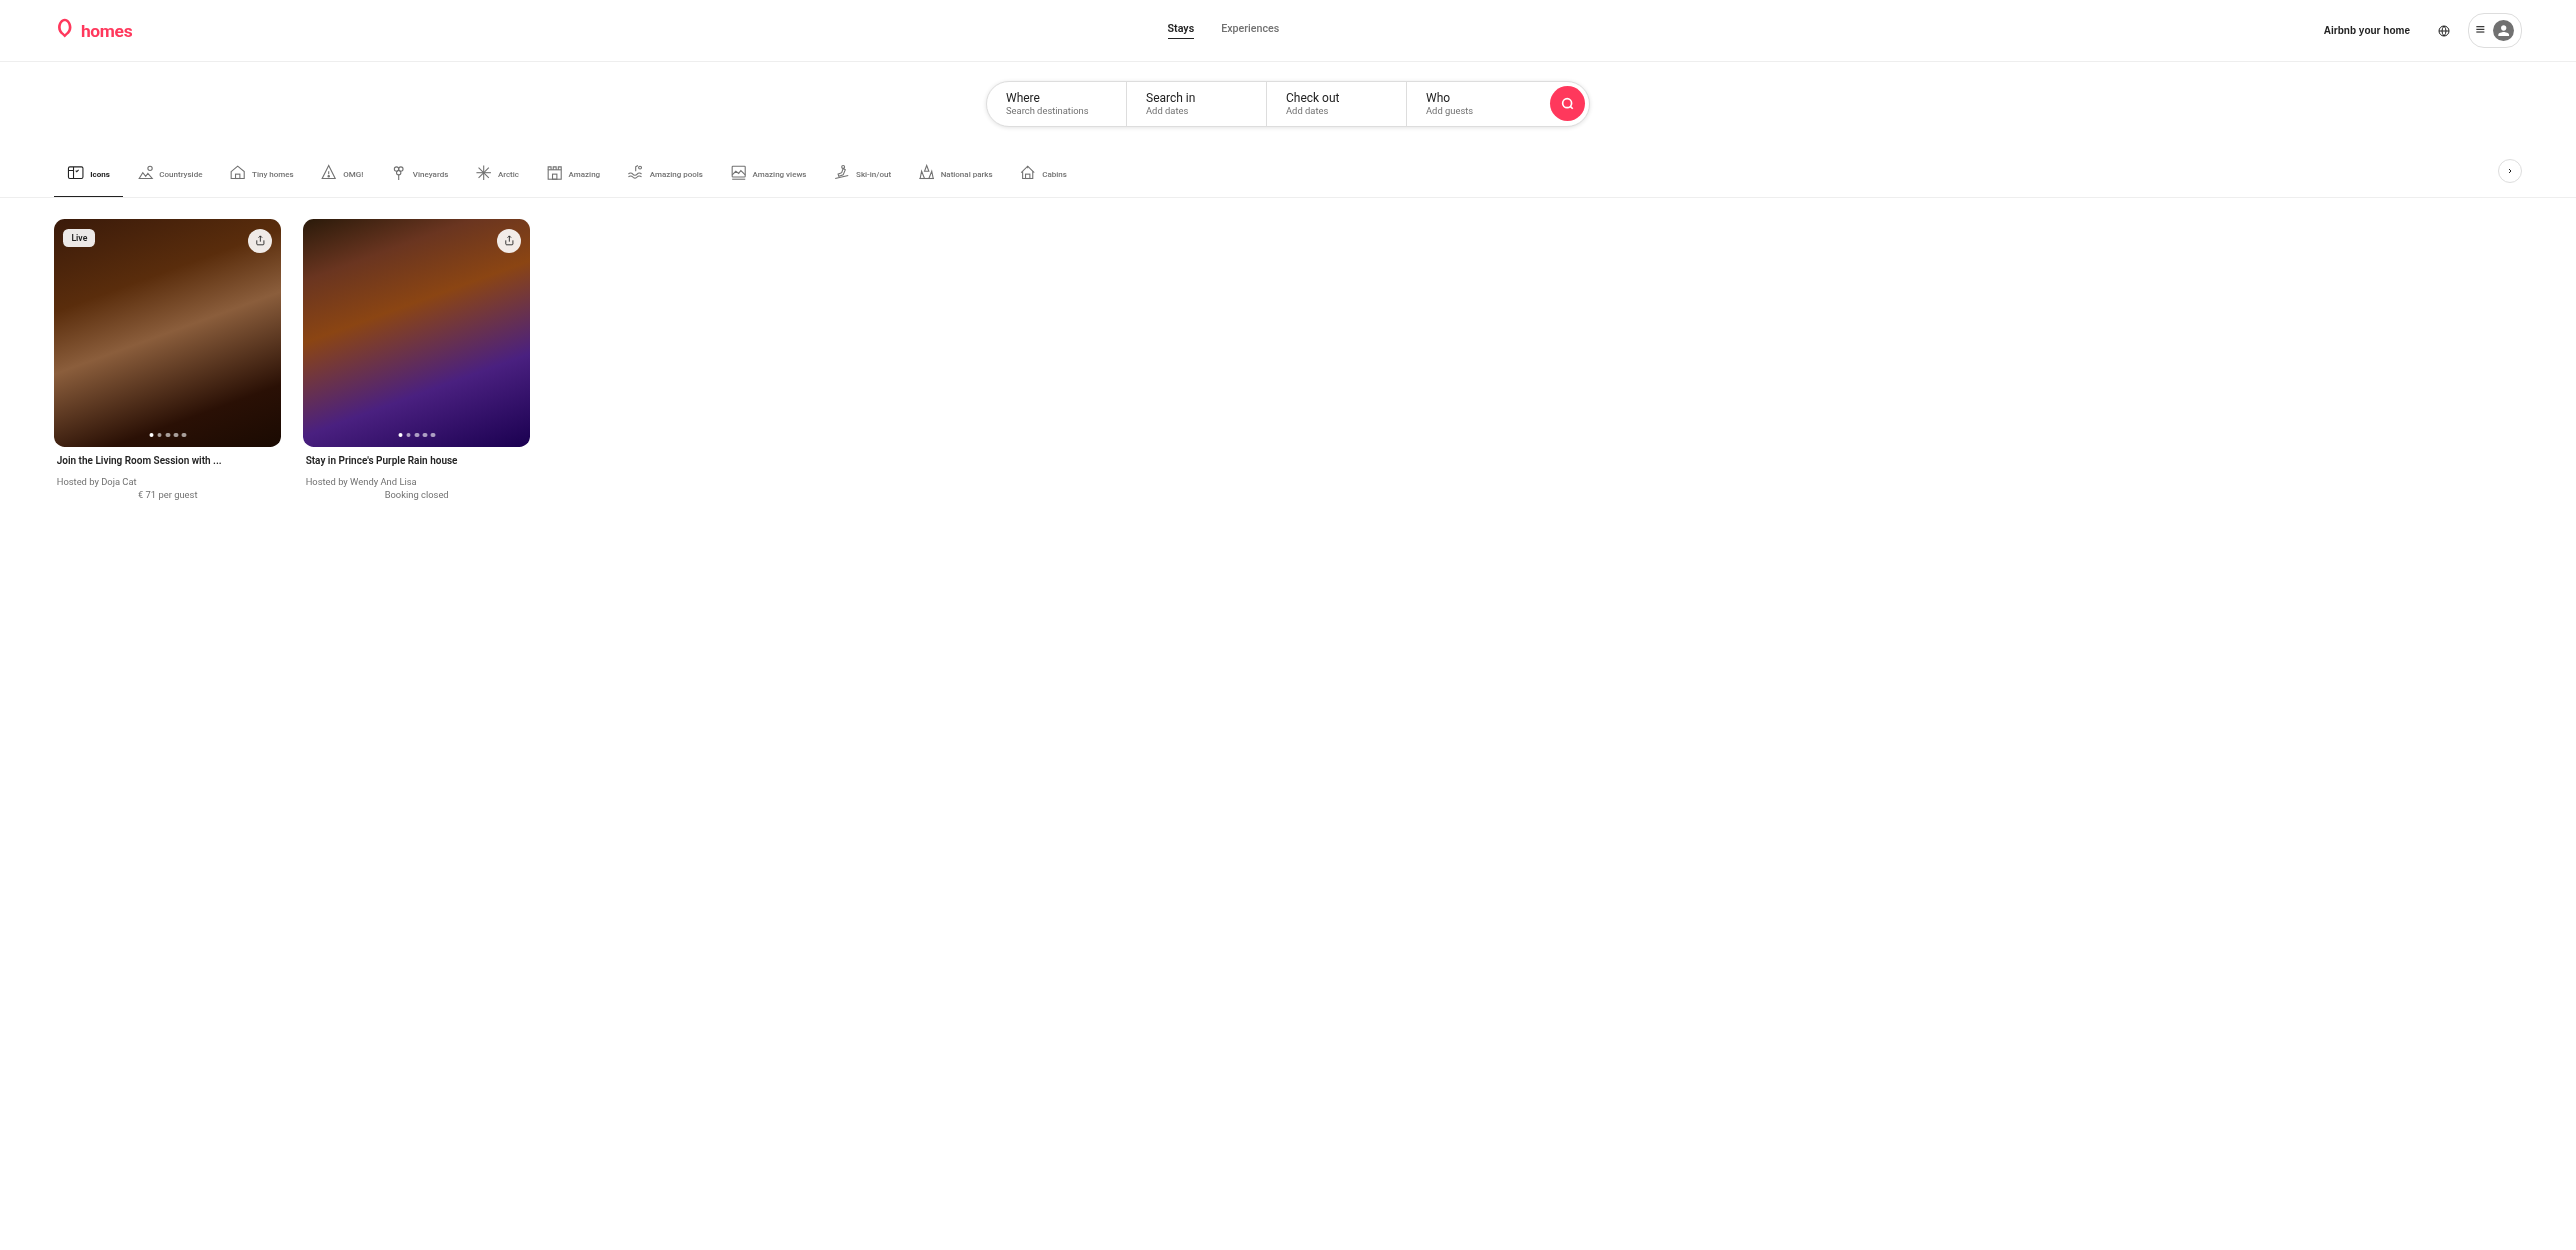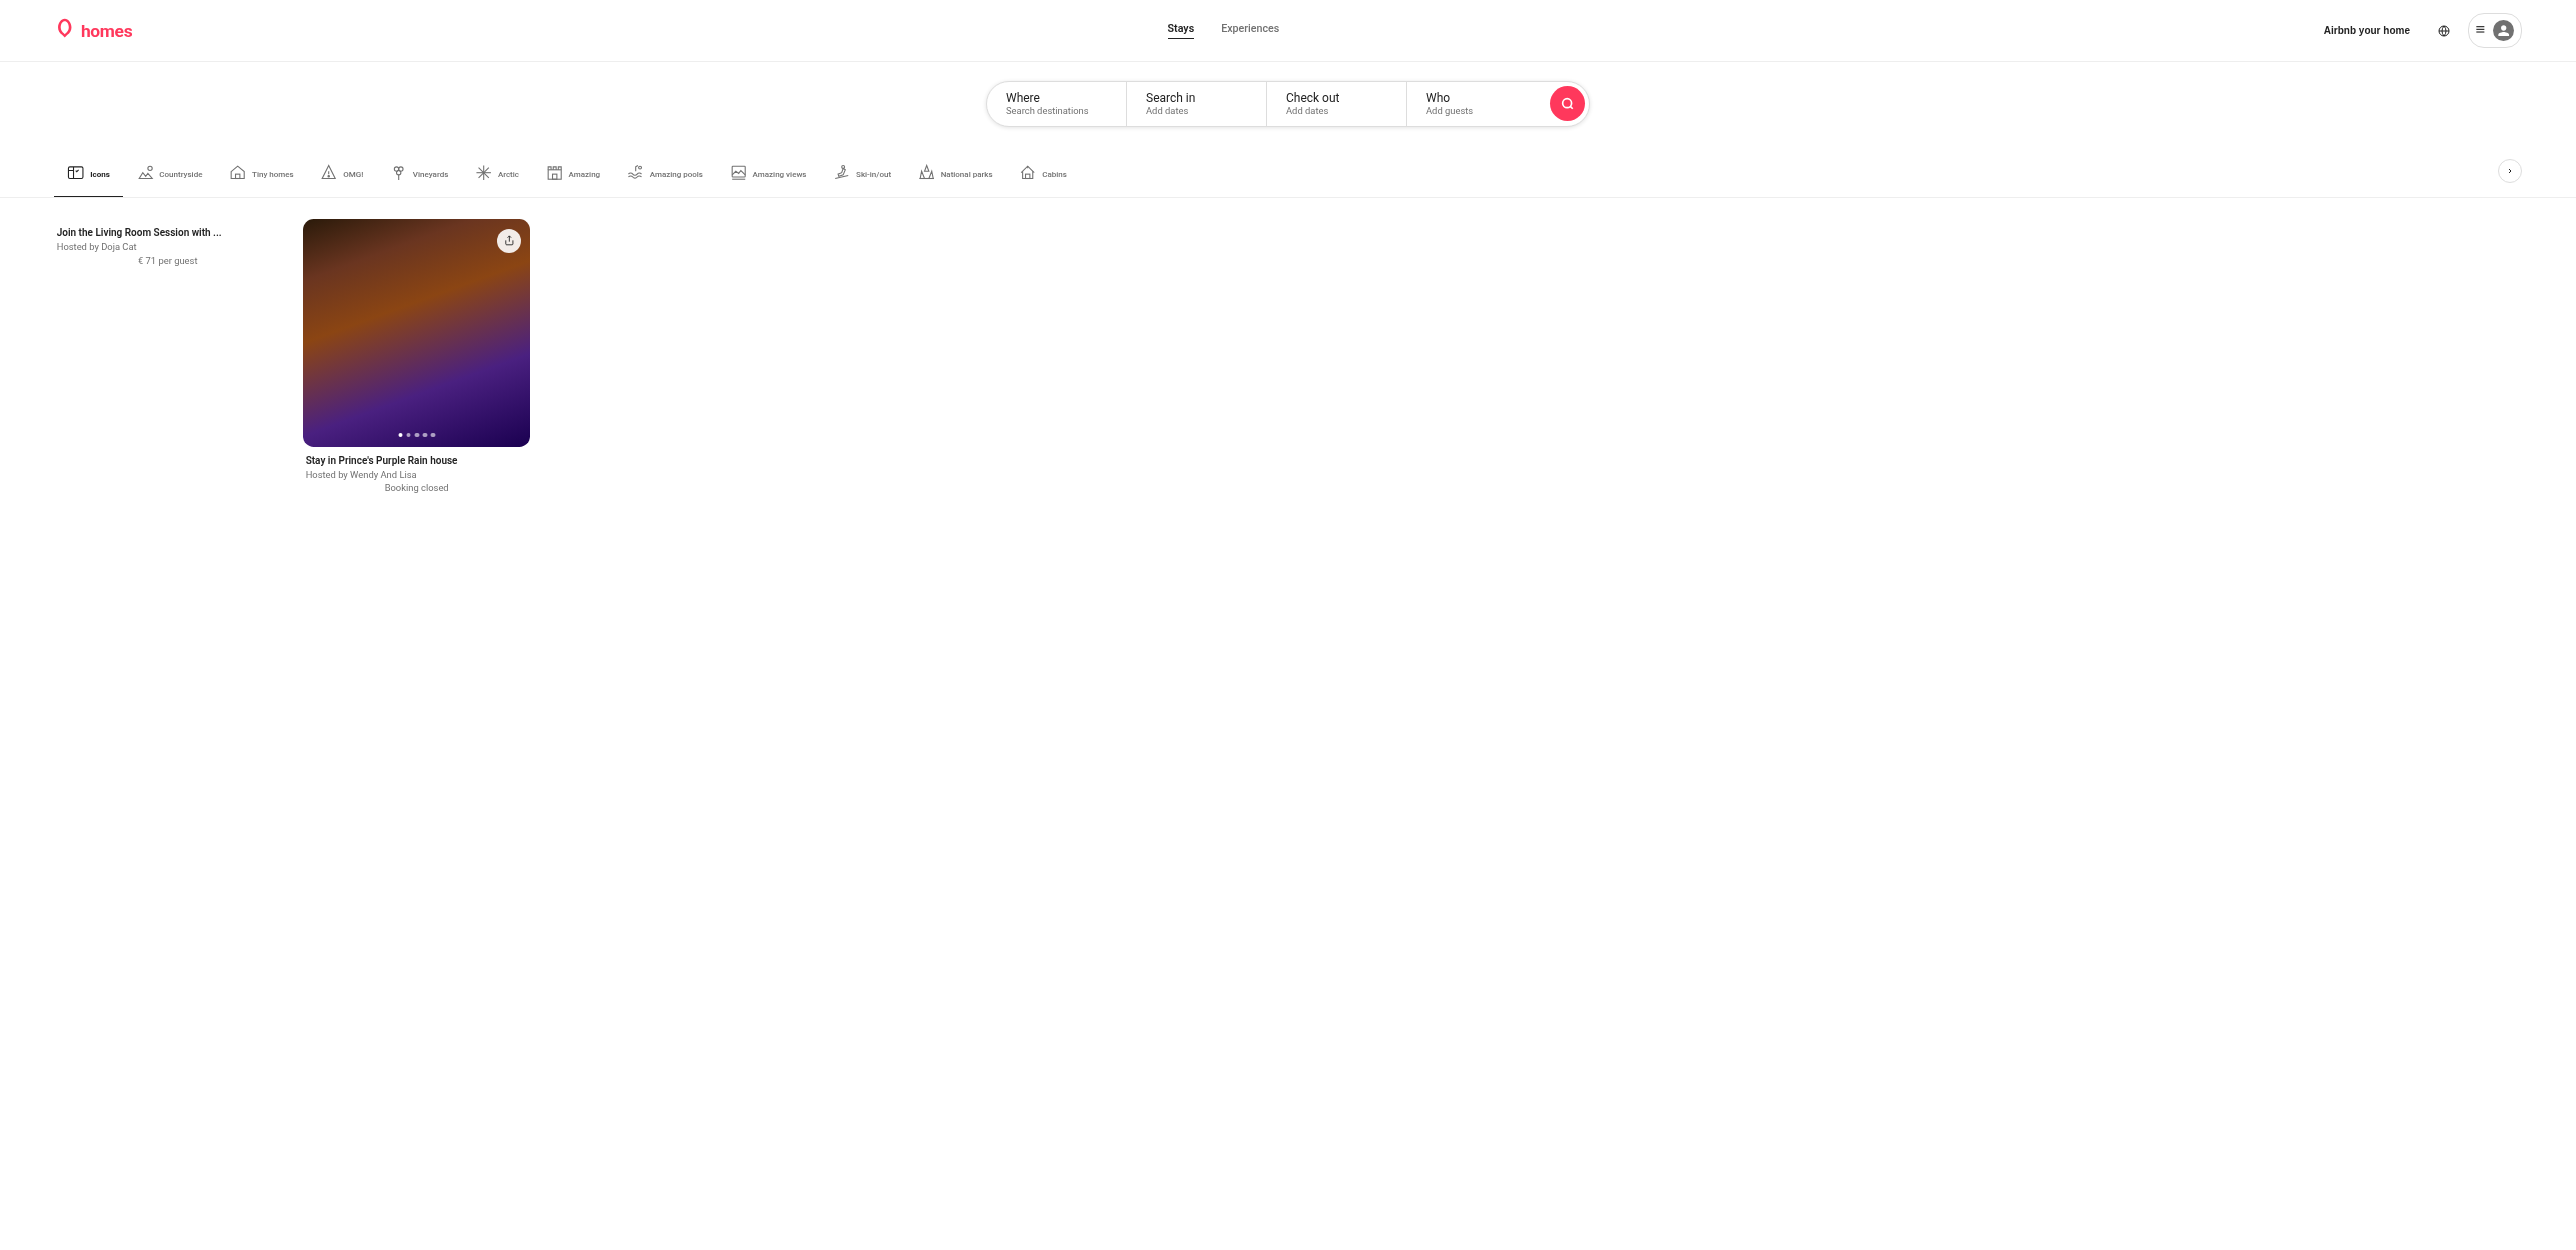--- a/index.html
+++ b/index.html
@@ -283,21 +283,21 @@
     .dot.active {
       background: #fff;
     }
     .listing-info {
       padding: 8px 2.7px 0;
     }
     .listing-title {
       font-size: 10px;
       font-weight: 600;
       color: #222;
-      margin-bottom: 3px;
+      margin-bottom: 10px;
     }
     .listing-subtitle {
       font-size: 9.4px;
       color: #717171;
       margin-bottom: 2.7px;
     }
     .listing-price {
       font-size: 9.4px;
       color: #717171;
       text-align: center;
@@ -476,45 +476,63 @@
     </div>
   <div class="categories-arrow">
     <svg width="8" height="8" viewBox="0 0 24 24" fill="none" stroke="#222" stroke-width="3">
       <polyline points="9 18 15 12 9 6"></polyline>
     </svg>
   </div>
 </nav>
 
 <main class="listings" id="listings-grid">
     <div class="listing-card">
-    <div class="listing-info">
-      <div class="listing-title">Join the Living Room Session with ...</div>
-      <div class="listing-subtitle">Hosted by Doja Cat</div>
-      <div class="listing-price">€ 71 per guest</div>
-    </div>
-  </div>
-    <div class="listing-card">
     <div class="listing-image-wrap">
-      <div class="listing-img-2" style="width:100%;height:100%;"></div>
-
+      <div class="listing-img-1" style="width:100%;height:100%;"></div>
+      <div class="listing-badge">Live</div>
       <div class="listing-share">
         <svg width="10.7" height="10.7" viewBox="0 0 24 24" fill="none" stroke="#222" stroke-width="2">
           <path d="M4 12v8a2 2 0 0 0 2 2h12a2 2 0 0 0 2-2v-8"></path>
           <polyline points="16 6 12 2 8 6"></polyline>
           <line x1="12" y1="2" x2="12" y2="15"></line>
         </svg>
       </div>
       <div class="listing-dots">
           <div class="dot active"></div>
           <div class="dot "></div>
           <div class="dot "></div>
           <div class="dot "></div>
           <div class="dot "></div>
         </div>
     </div>
     <div class="listing-info">
+      <div class="listing-title">Join the Living Room Session with ...</div>
+      <div class="listing-subtitle">Hosted by Doja Cat</div>
+      <div class="listing-price">€ 71 per guest</div>
+    </div>
+  </div>
+    <div class="listing-card">
+    <div class="listing-image-wrap">
+      <div class="listing-img-2" style="width:100%;height:100%;"></div>
+
+      <div class="listing-share">
+        <svg width="10.7" height="10.7" viewBox="0 0 24 24" fill="none" stroke="#222" stroke-width="2">
+          <path d="M4 12v8a2 2 0 0 0 2 2h12a2 2 0 0 0 2-2v-8"></path>
+          <polyline points="16 6 12 2 8 6"></polyline>
+          <line x1="12" y1="2" x2="12" y2="15"></line>
+        </svg>
+      </div>
+      <div class="listing-dots">
+          <div class="dot active"></div>
+          <div class="dot "></div>
+          <div class="dot "></div>
+          <div class="dot "></div>
+          <div class="dot "></div>
+        </div>
+    </div>
+    <div class="listing-info">
       <div class="listing-title">Stay in Prince's Purple Rain house</div>
       <div class="listing-subtitle">Hosted by Wendy And Lisa</div>
       <div class="listing-price">Booking closed</div>
     </div>
   </div>
   </main>
 
 
 </body></html>

